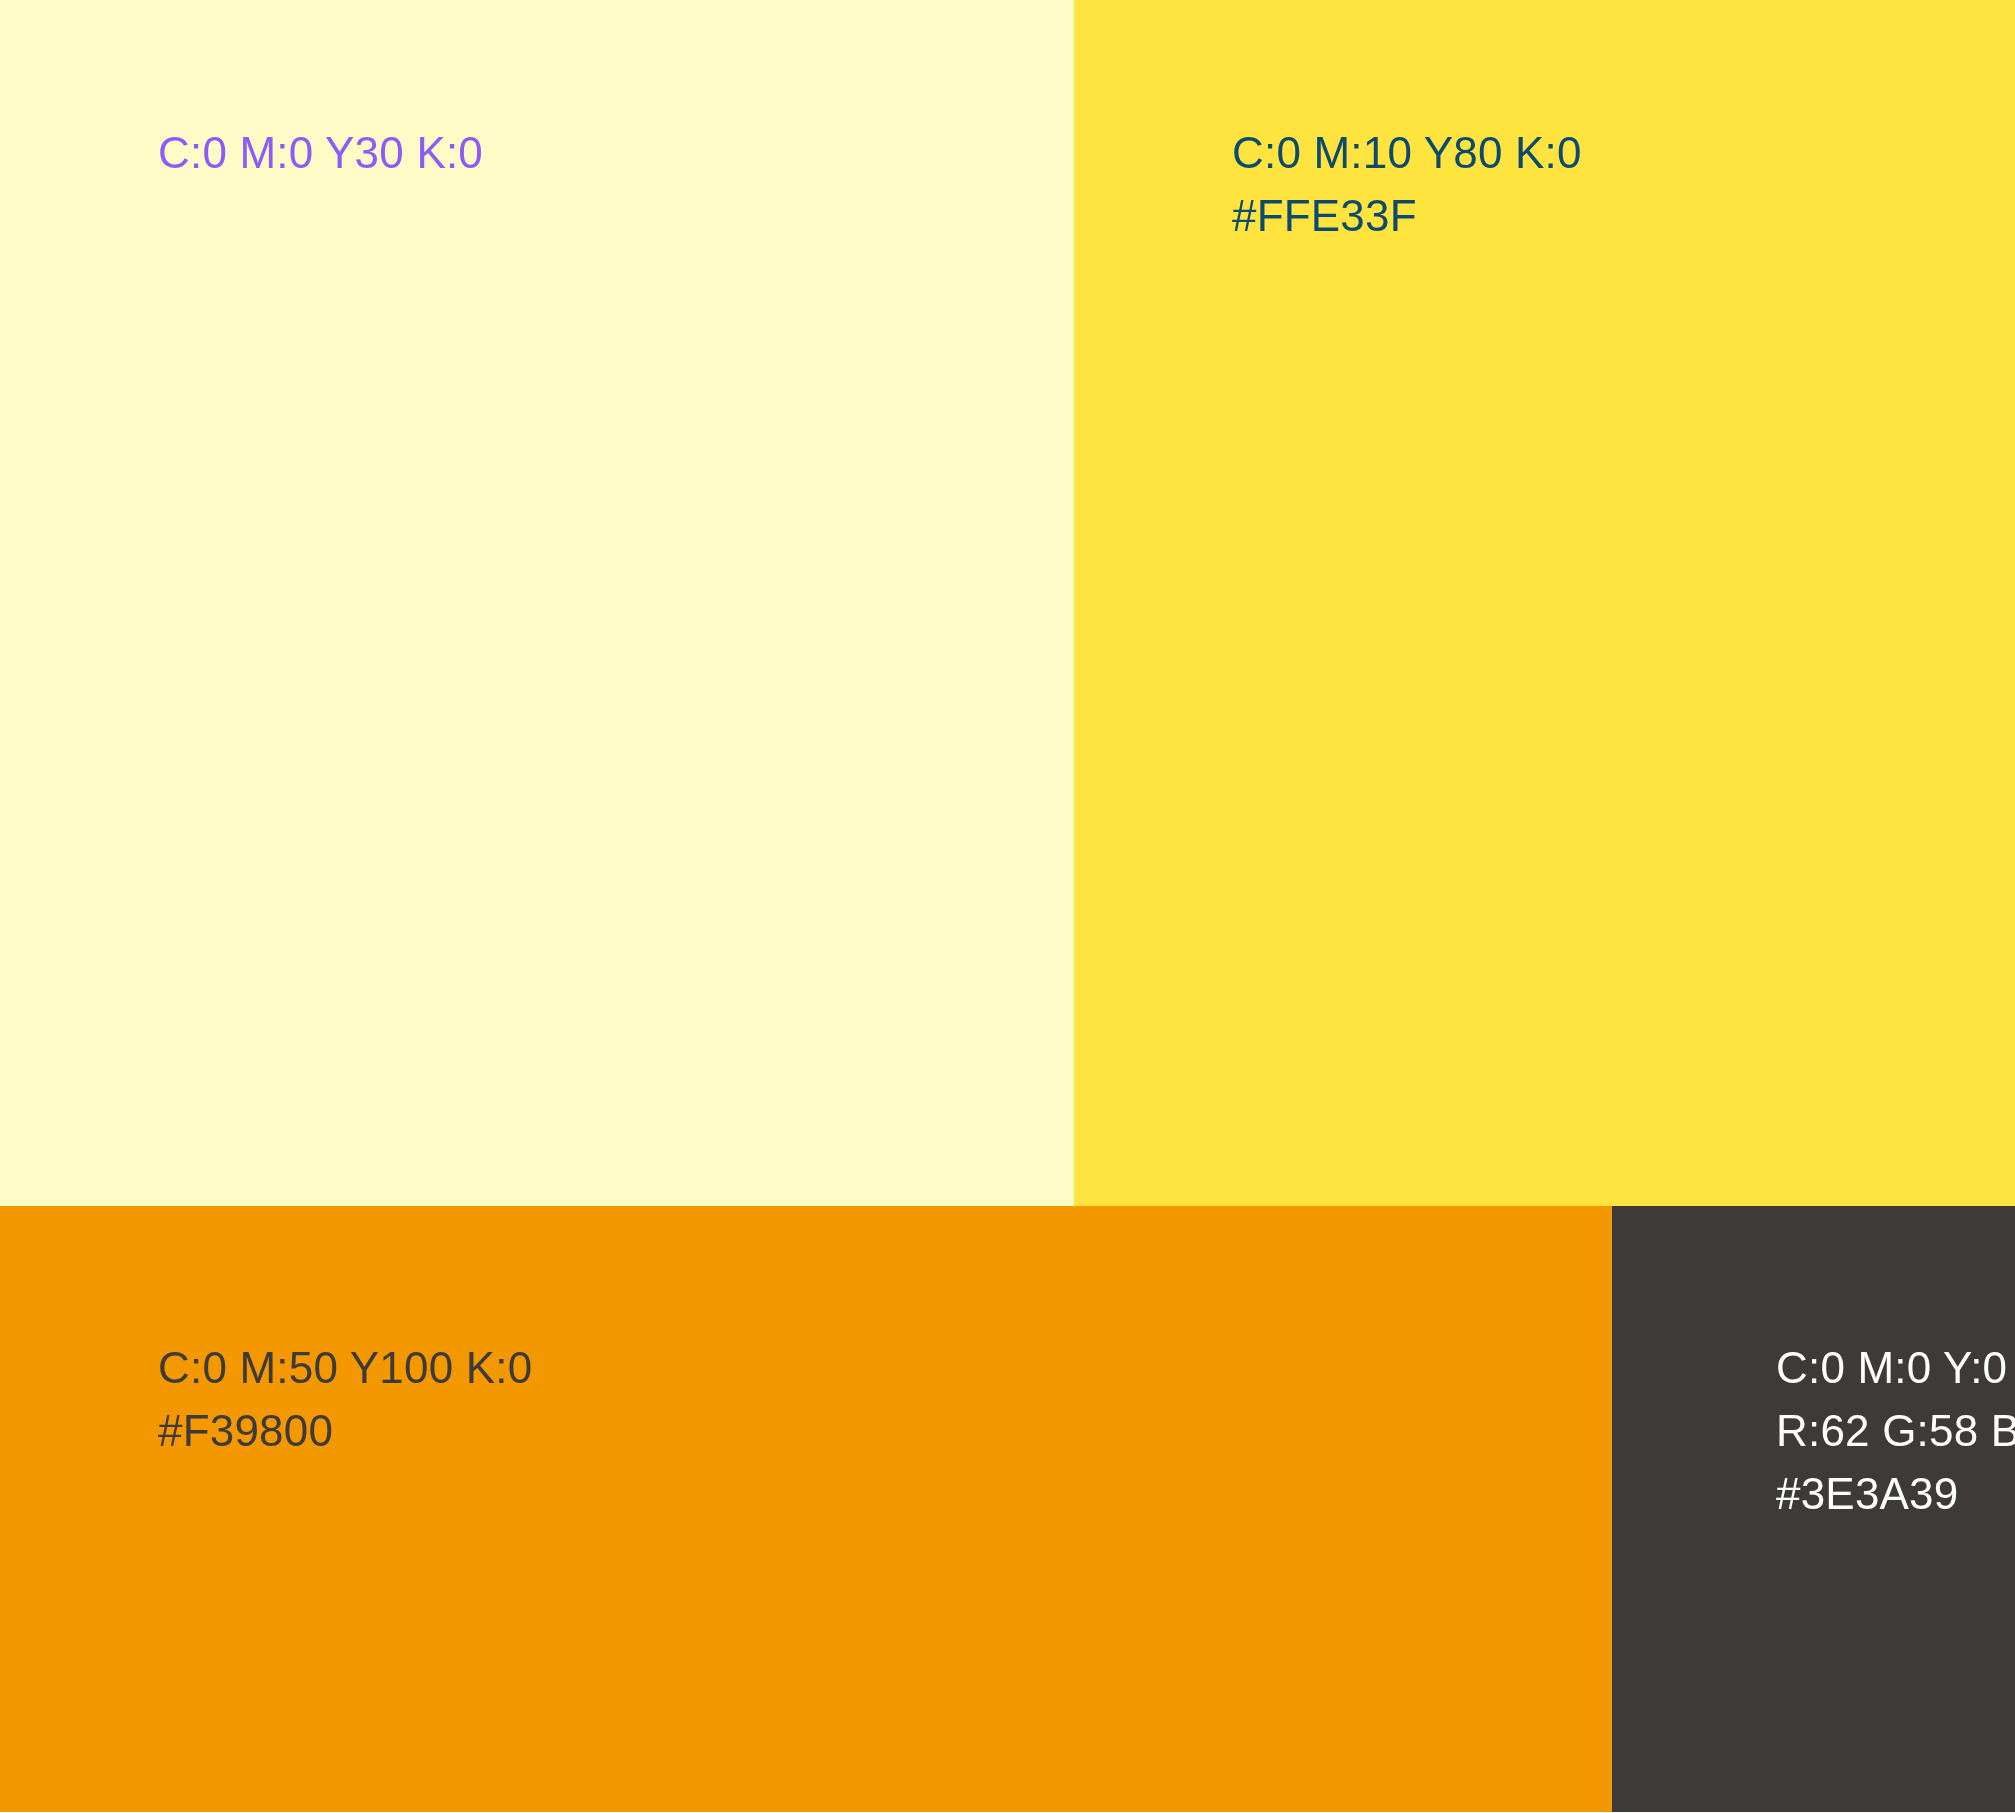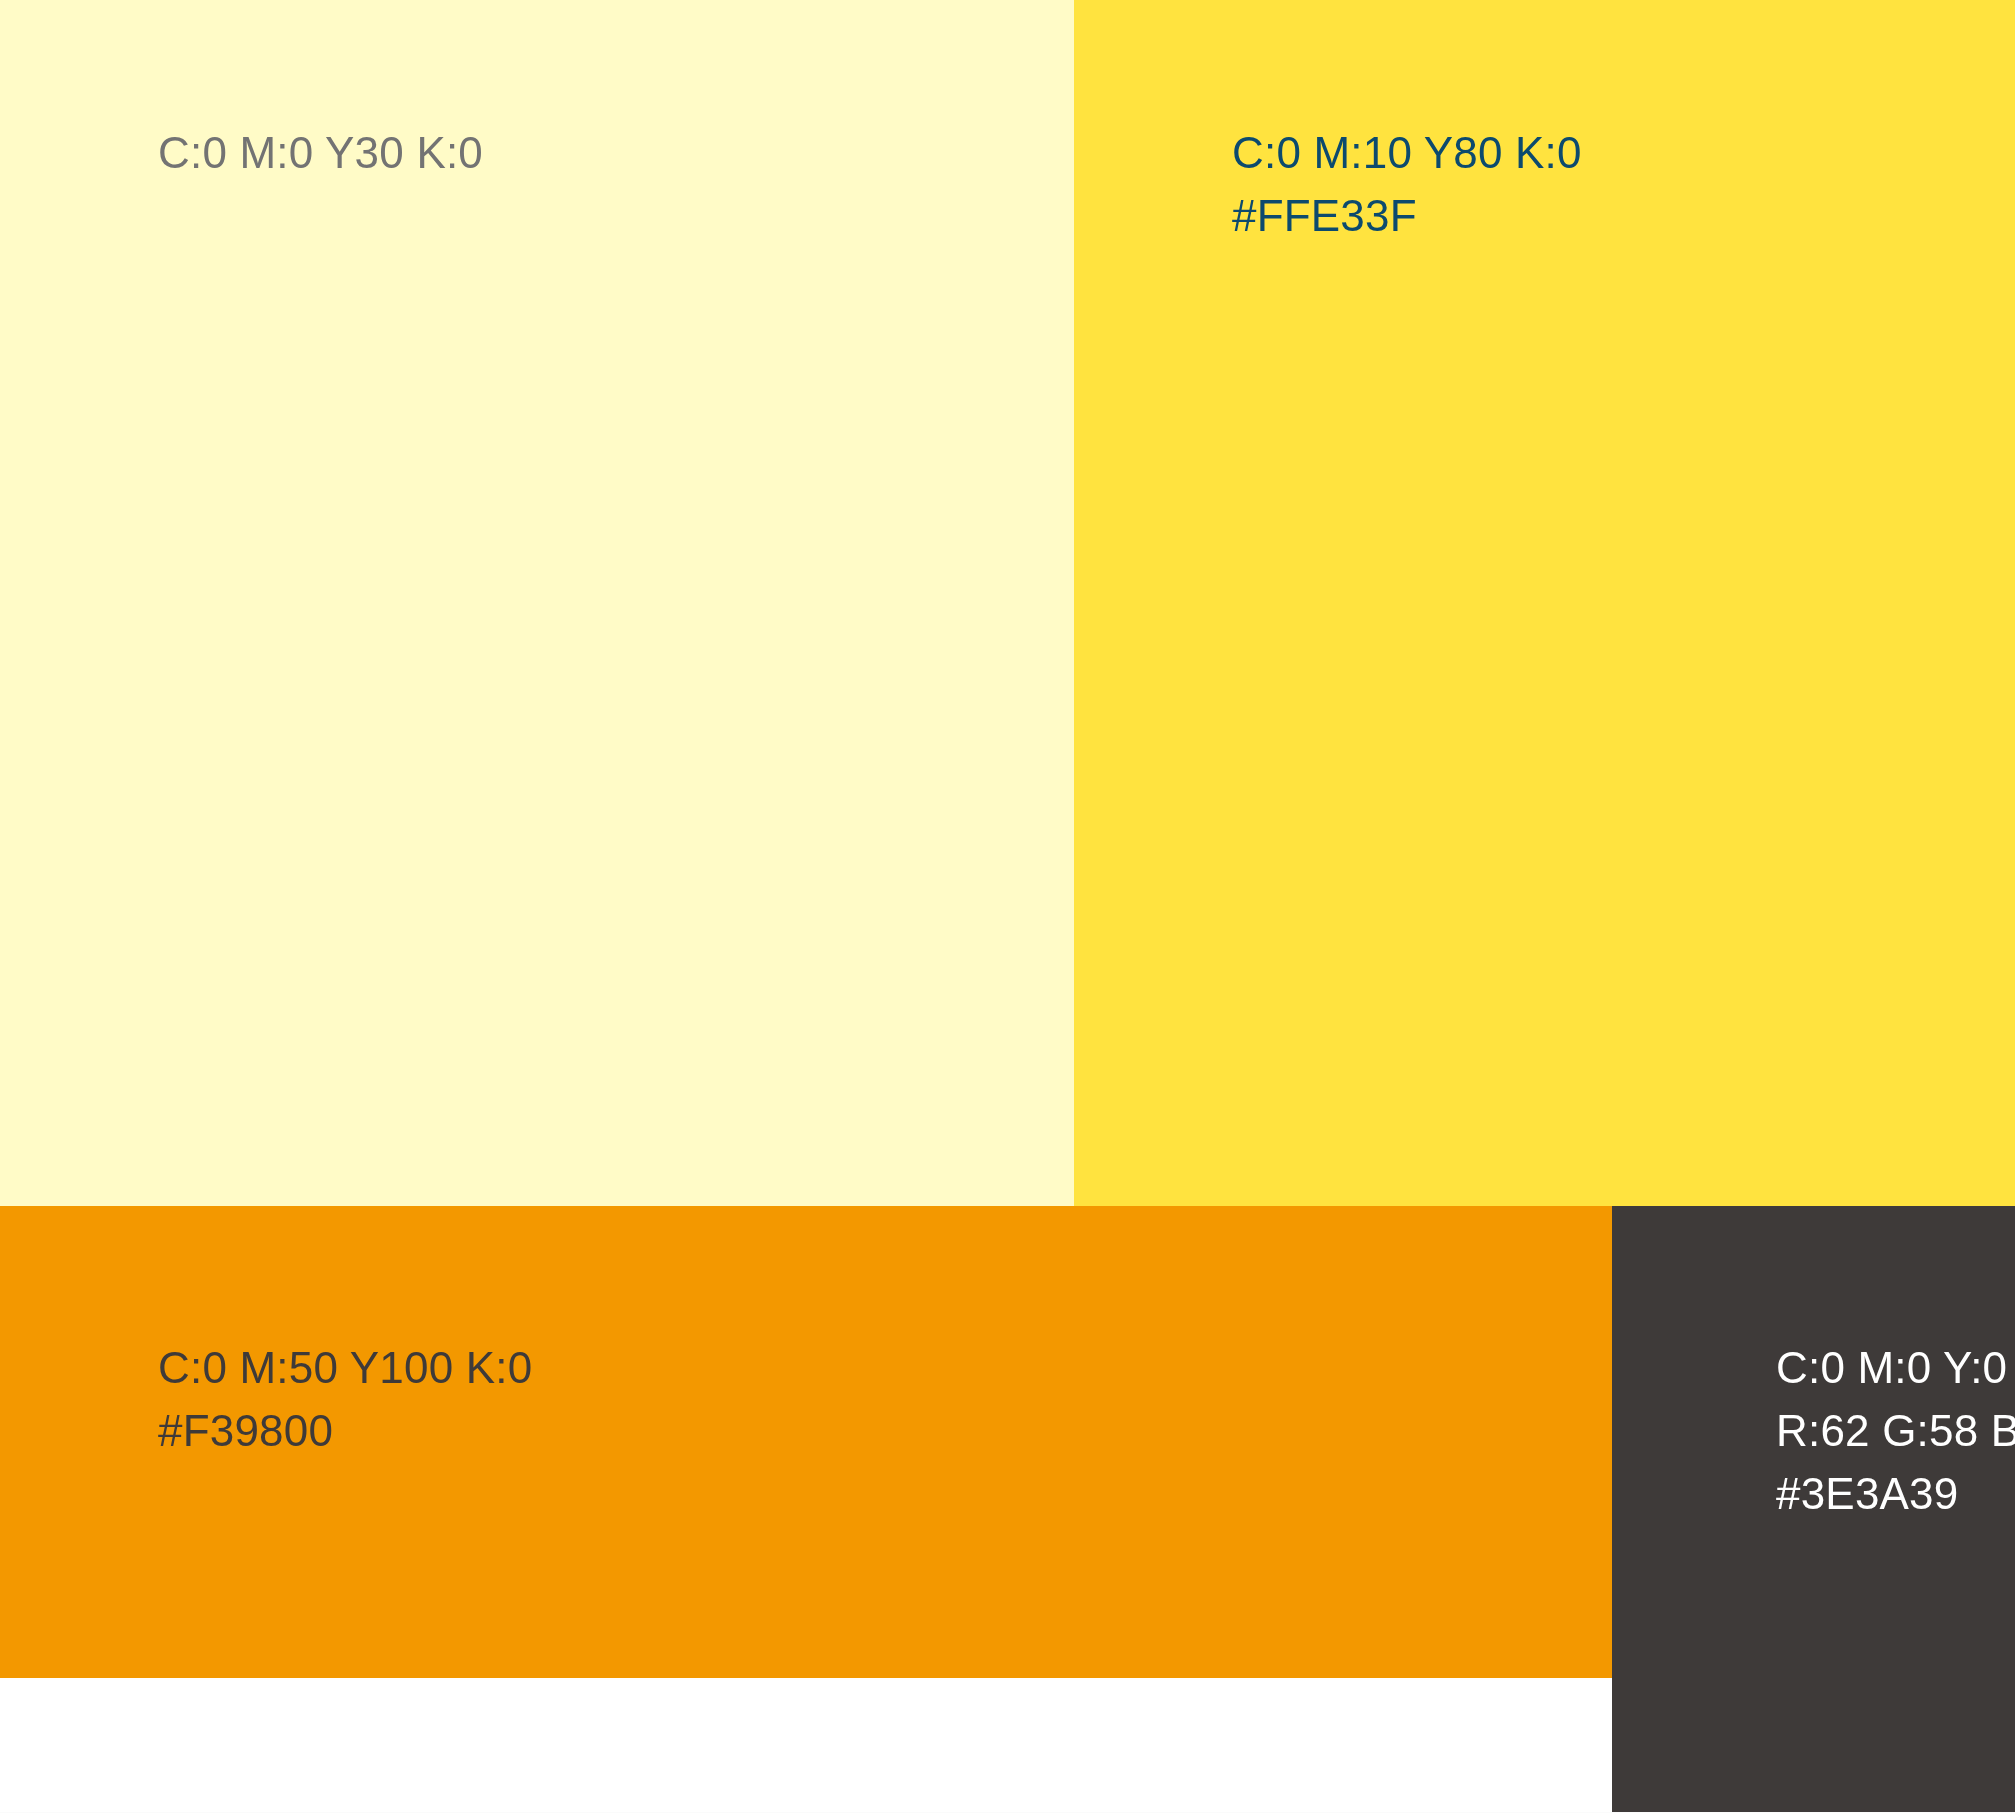--- a/index.html
+++ b/index.html
@@ -41,21 +41,21 @@
     display: block;
     margin: 0;
     padding: 0;
   }
 
   
   .sw-1 { left: 0px;    top: 0px;    width: 1074px; height: 1206px; }
   .sw-2 { left: 1074px; top: 0px;    width: 1075px; height: 1206px; }
 
   
-  .sw-4 { left: 0px;    top: 1206px; width: 1612px; height: 472px; }
+  .sw-4 { left: 0px;    top: 1206px; width: 1612px; height: 606px; }
   .sw-5 { left: 1612px; top: 1206px; width: 1612px; height: 606px; }
 
   .sw-4 .swatch-info,
   .sw-5 .swatch-info { top: 130px; }
 
   .sw-5 .swatch-info { left: 164px; }
 
   
   .bottom-edge {
     position: absolute;
@@ -65,21 +65,21 @@
     height: 2px;
     background: #fbfbfb;
   }
 </style>
 </head>
 <body>
 
 <div class="palette">
 
   <div class="swatch sw-1" style="background: rgb(255, 251, 199);">
-    <div class="swatch-info" style="color: #737373;">
+    <div class="swatch-info" style="color: #8b5cf6;">
       <span class="info-line">C:0 M:0 Y30 K:0</span>
     </div>
   </div>
 
   <div class="swatch sw-2" style="background: rgb(255, 227, 63);">
     <div class="swatch-info" style="color: #0c4a6e;">
       <span class="info-line">C:0 M:10 Y80 K:0</span>
       <span class="info-line">#FFE33F</span>
     </div>
   </div>

